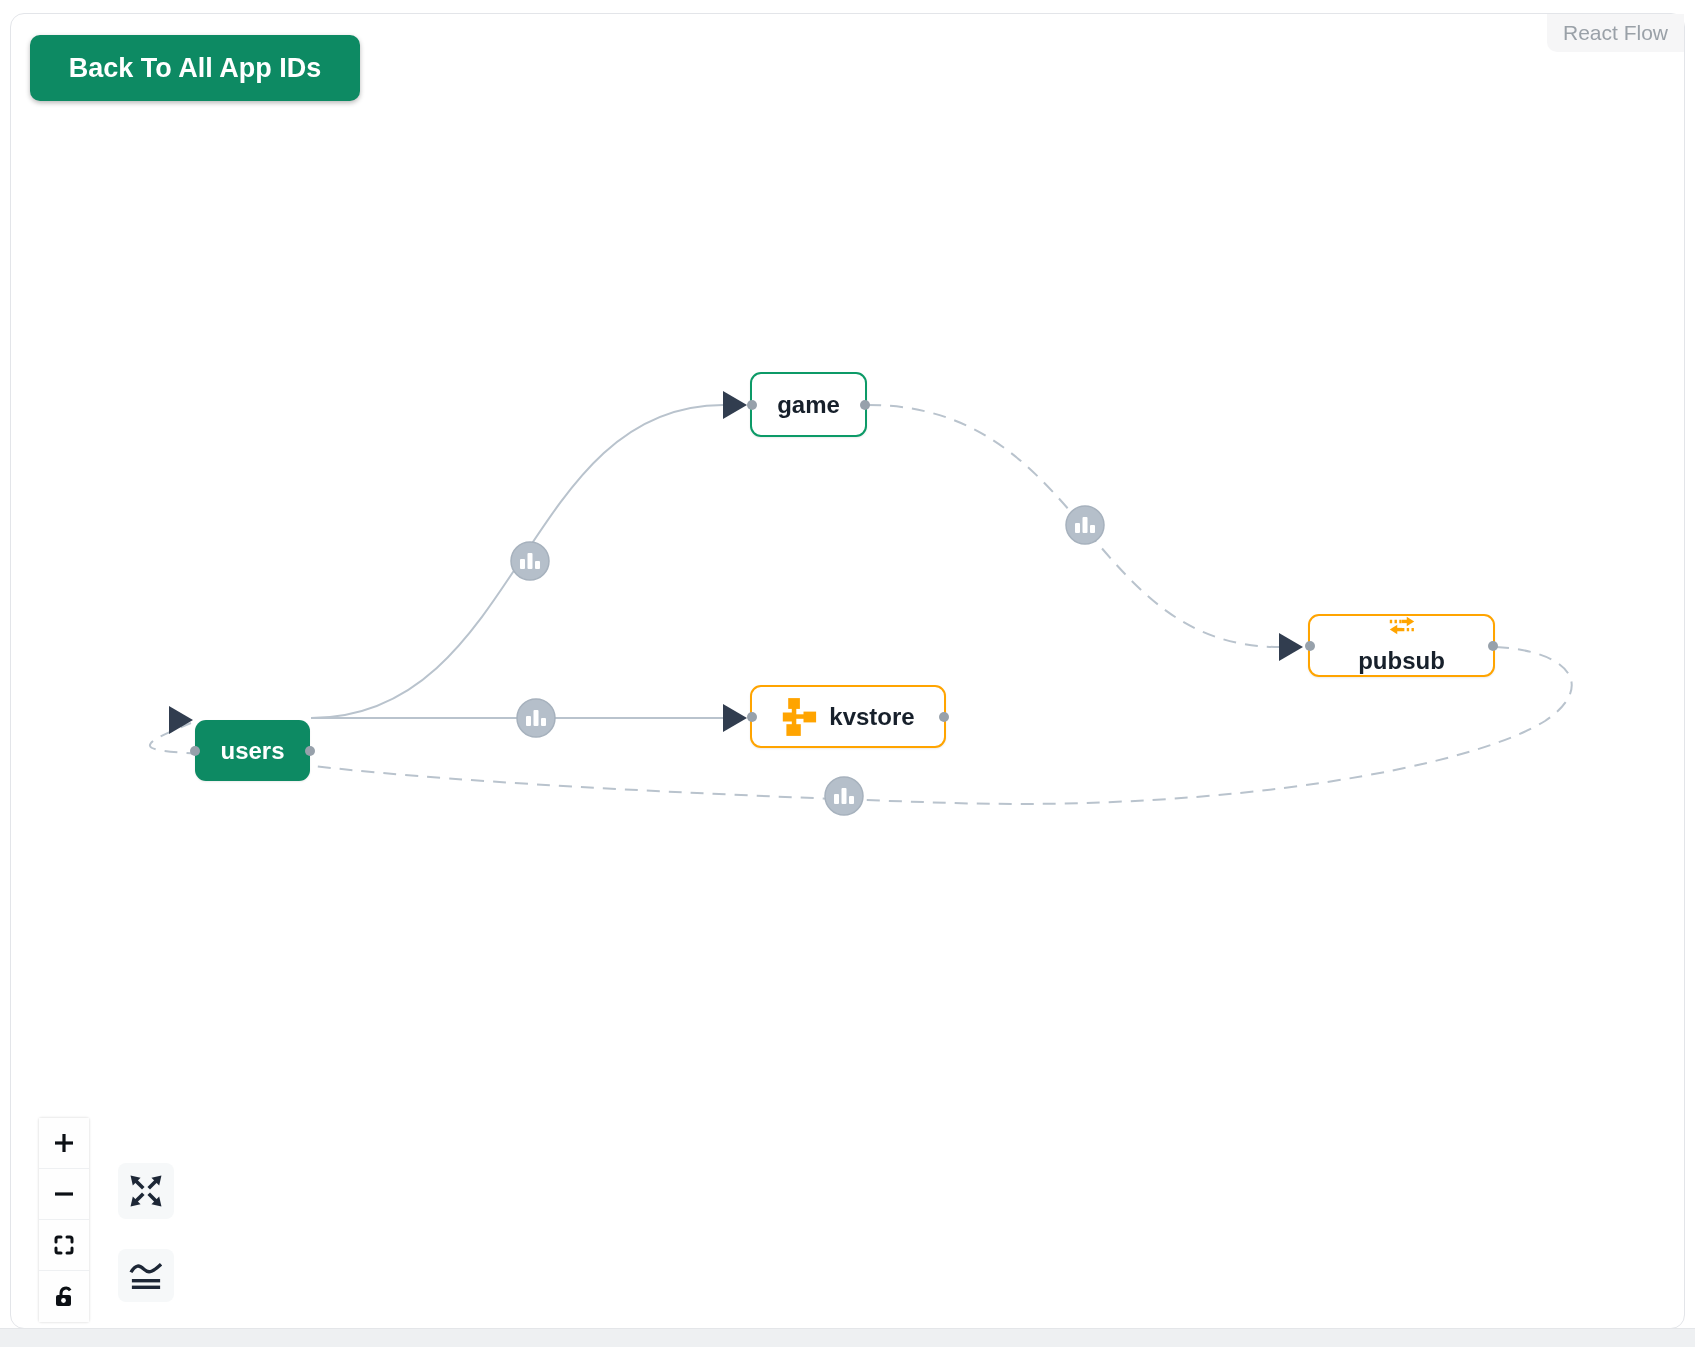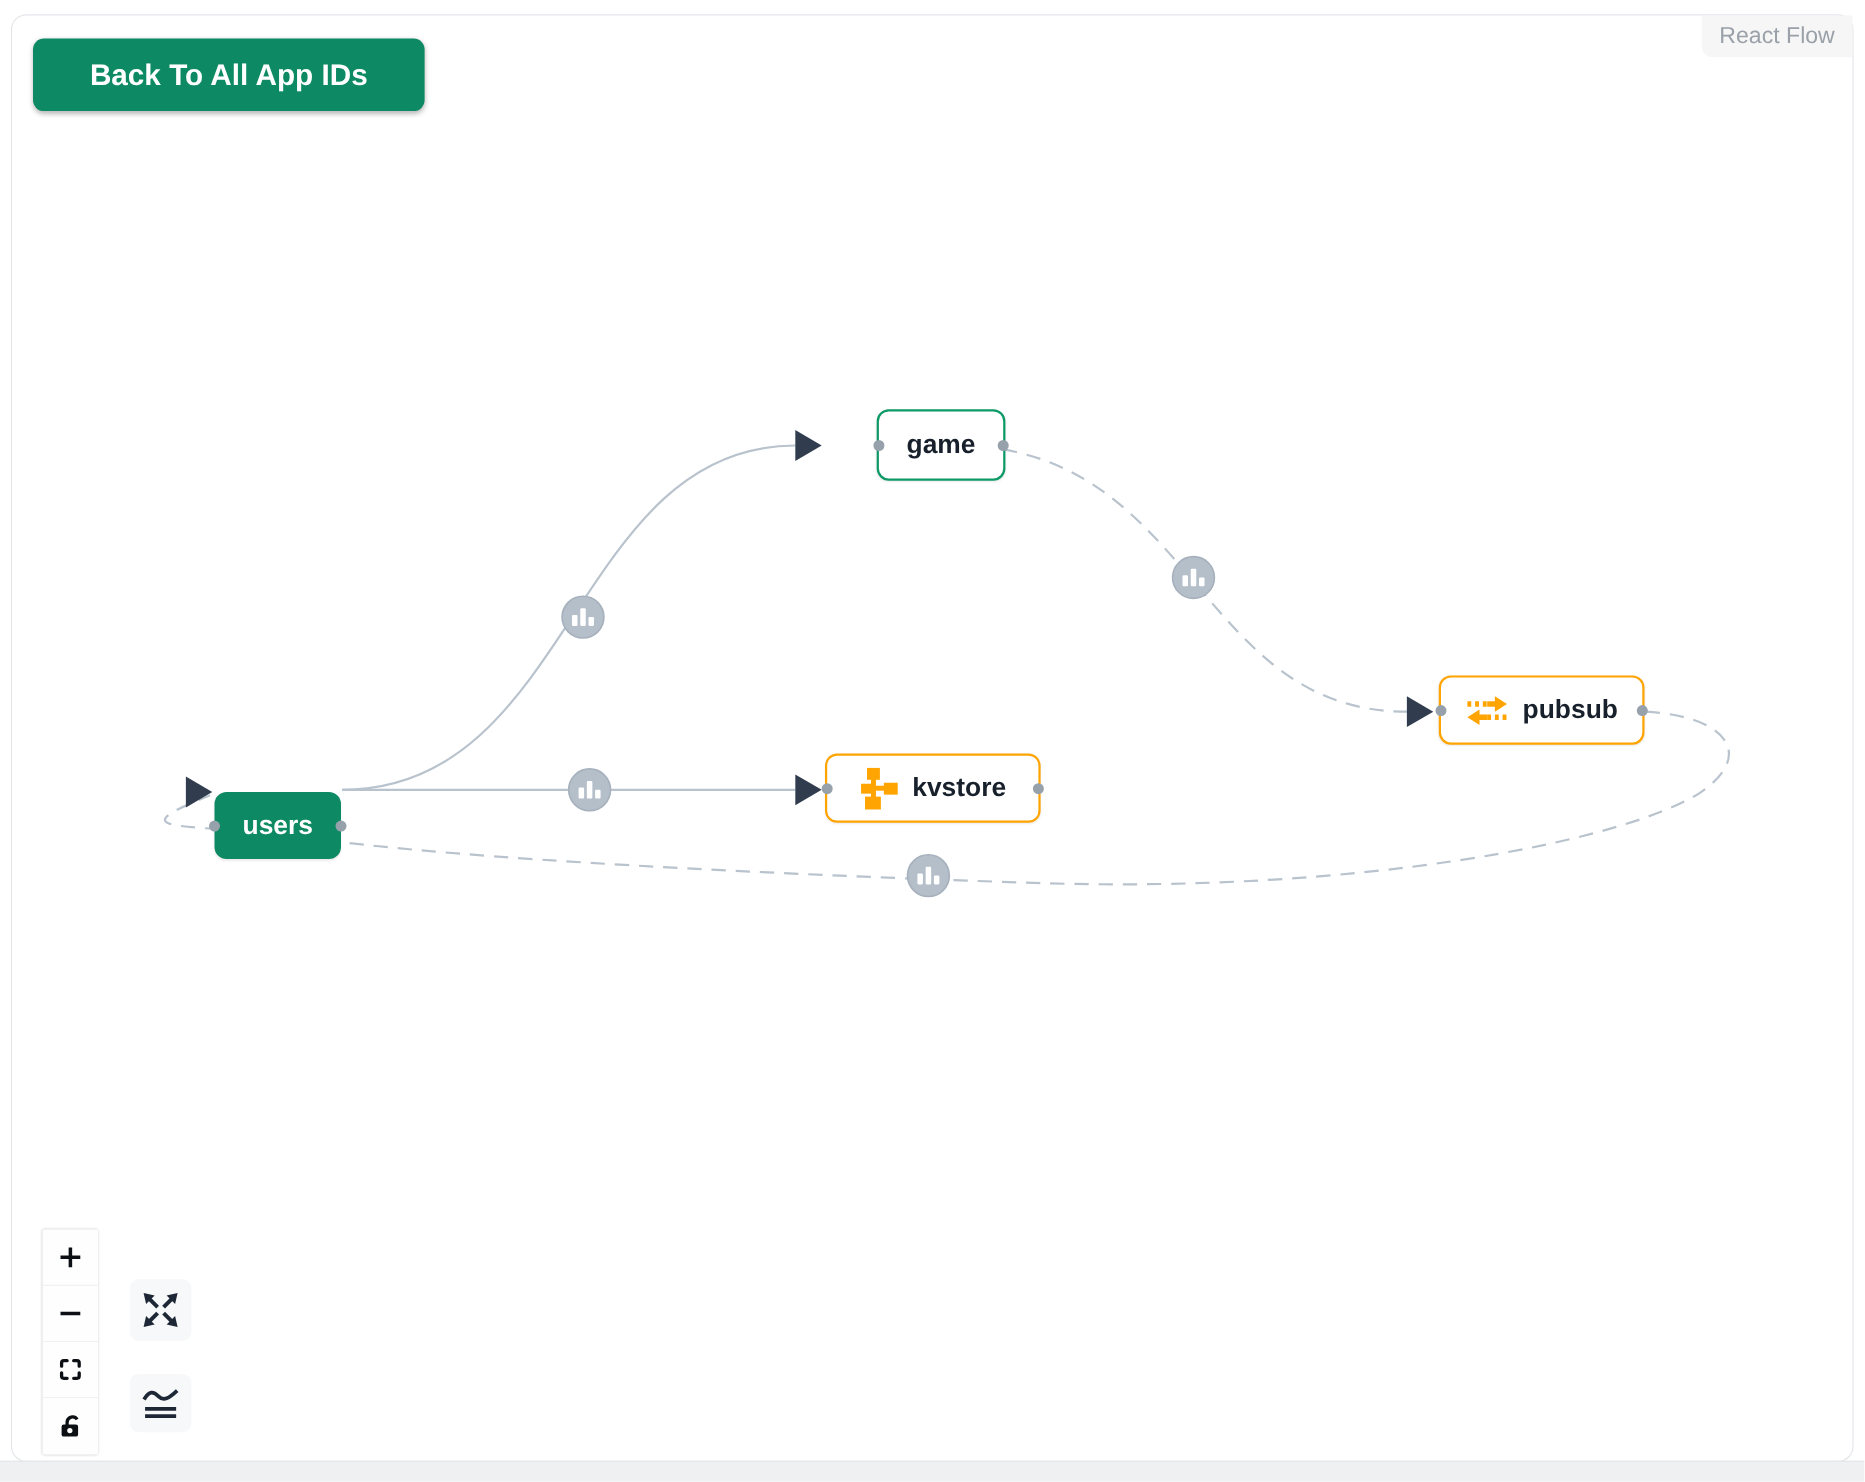--- a/index.html
+++ b/index.html
@@ -10,40 +10,40 @@
   }
   .panel{
     position:absolute;left:10px;top:13px;width:1673px;height:1314px;
     background:#ffffff;border:1px solid #e3e5e9;border-radius:14px;
   }
   .bottom-strip{
     position:absolute;left:0;top:1328px;width:1695px;height:19px;
     background:#eef0f2;border-top:1px solid #e4e6e9;
   }
   .back-btn{
-    position:absolute;left:30px;top:35px;width:356px;height:66px;
+    position:absolute;left:30px;top:35px;width:330px;height:66px;
     background:#0d8a63;border:none;border-radius:10px;cursor:pointer;
     color:#ffffff;font-weight:bold;font-size:27px;
     font-family:"Liberation Sans","DejaVu Sans",sans-serif;
     box-shadow:0 2px 5px rgba(0,0,0,.28);
   }
   .attribution{
     position:absolute;right:11px;top:14px;height:38px;
     background:#f6f6f7;border-radius:0 0 0 10px;
     display:flex;align-items:center;padding:0 16px;
     color:#9aa1a8;font-size:21px;justify-content:center;
   }
   .flow-svg{position:absolute;left:0;top:0;pointer-events:none;}
   .node{
     position:absolute;display:flex;align-items:center;justify-content:center;gap:12px;
     border-radius:11px;font-weight:bold;font-size:24px;color:#17202b;
     box-shadow:0 1px 2px rgba(0,0,0,.08);box-sizing:border-box;background:#fff;
   }
   .node-filled-green{background:#0d8a63;color:#ffffff;}
-  .node-outline-green{border:2px solid #0c9a67;margin-left:47px;}
+  .node-outline-green{border:2px solid #0c9a67;}
   .node-outline-orange{border:2px solid #ffa400;}
   .handle{
     position:absolute;width:10px;height:10px;border-radius:50%;
     background:#97a1ab;top:50%;transform:translateY(-50%);
   }
   .handle-left{left:-5px;}
   .handle-right{right:-5px;}
   .controls{
     position:absolute;left:39px;top:1118px;width:50px;
     background:#ffffff;box-shadow:0 0 2px 1px rgba(0,0,0,.09);
@@ -139,21 +139,21 @@
       <rect x="13" y="18" width="13" height="5"></rect>
       <rect x="25" y="15" width="14" height="12"></rect>
       <rect x="6" y="29" width="16" height="13"></rect>
     </g>
   </svg>
   <span>kvstore</span>
   <span class="handle handle-left"></span>
   <span class="handle handle-right"></span>
 </div>
 
-<div class="node node-outline-orange" style="left:1308px;top:614px;width:187px;height:63px;">
+<div class="node node-outline-orange" style="left:1308px;top:614px;width:187px;height:63px;flex-direction:column;">
   <svg width="40" height="28" viewBox="0 0 40 28">
     <line x1="2" y1="8" x2="20" y2="8" stroke="#ffa400" stroke-width="5" stroke-dasharray="3.5 3.5"></line>
     <line x1="20" y1="8" x2="28" y2="8" stroke="#ffa400" stroke-width="5"></line>
     <polygon points="27,1 27,15 38,8" fill="#ffa400"></polygon>
     <line x1="20" y1="20" x2="38" y2="20" stroke="#ffa400" stroke-width="5" stroke-dasharray="3.5 3.5"></line>
     <line x1="12" y1="20" x2="20" y2="20" stroke="#ffa400" stroke-width="5"></line>
     <polygon points="13,13 13,27 2,20" fill="#ffa400"></polygon>
   </svg>
   <span>pubsub</span>
   <span class="handle handle-left"></span>

